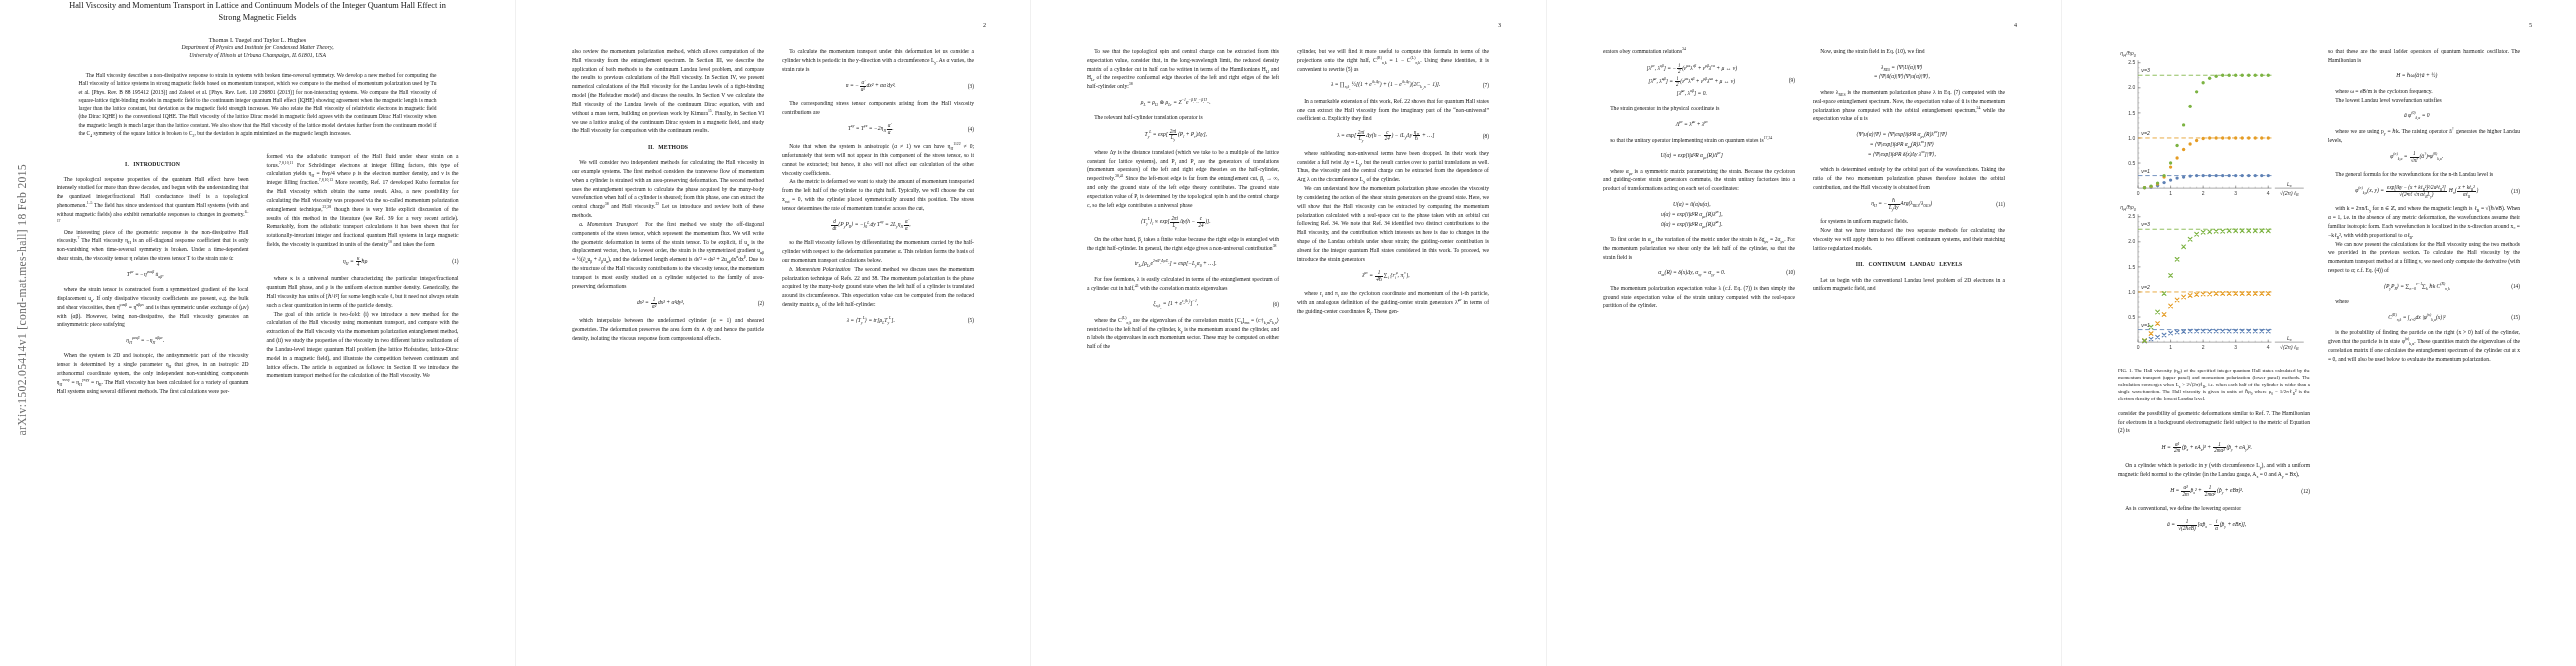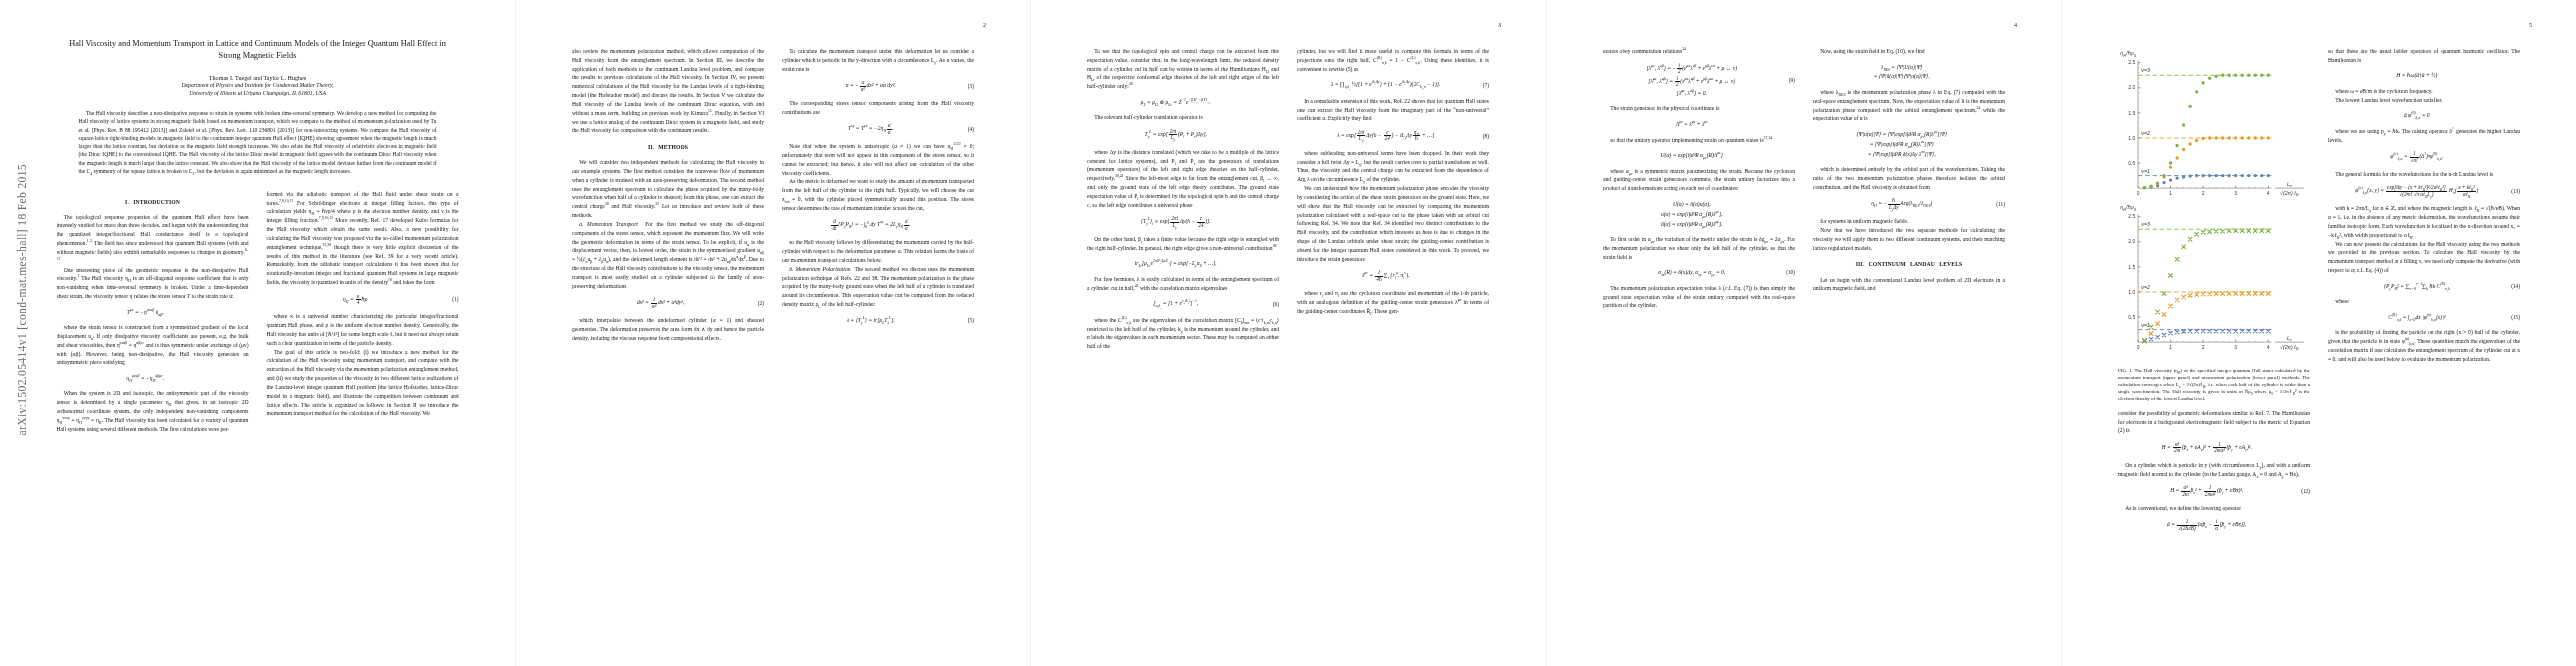--- a/index.html
+++ b/index.html
@@ -4,21 +4,21 @@
 <style>
   html,body{margin:0;padding:0;width:2576px;height:667px;overflow:hidden;background:#fff;}
   .canvas{position:relative;width:2576px;height:667px;background:#fff;
           font-family:"Liberation Serif","DejaVu Serif",serif;color:#151515;}
   .sheet{position:absolute;top:0;width:515px;height:667px;background:#fff;box-sizing:border-box;}
   .sheet + .sheet{border-left:0.6px solid #f0f0f0;}
   .pagenum{position:absolute;top:22px;right:44px;font-size:6.1px;color:#222;}
   .arxiv-banner{position:absolute;left:15.6px;top:164px;writing-mode:vertical-lr;transform:rotate(180deg);
           font-size:11.7px;color:#6e6e6e;letter-spacing:0.3px;white-space:nowrap;z-index:5;}
   
-  .front{padding-top:38px;text-align:center;}
+  .front{text-align:center;}
   .title{font-size:8.3px;font-weight:normal;line-height:1.4;margin:0 auto;max-width:378px;}
   .authors{margin-top:13.3px;font-size:6.1px;}
   .affil{font-style:italic;font-size:5.7px;line-height:1.45;}
   .abstract{margin:12.2px auto 0;width:358px;font-size:5.5px;line-height:1.5;text-align:justify;text-indent:7.2px;}
   
   .pagebody{display:flex;gap:18px;margin:0 auto;width:402px;}
   .pb1{margin-top:14.5px;height:396px;overflow:hidden;}
   .tall{margin-top:47px;height:597px;overflow:hidden;}
   .col{width:192px;font-size:5.6px;line-height:1.58;text-align:justify;}
   .par{margin:0;text-indent:7.2px;}

